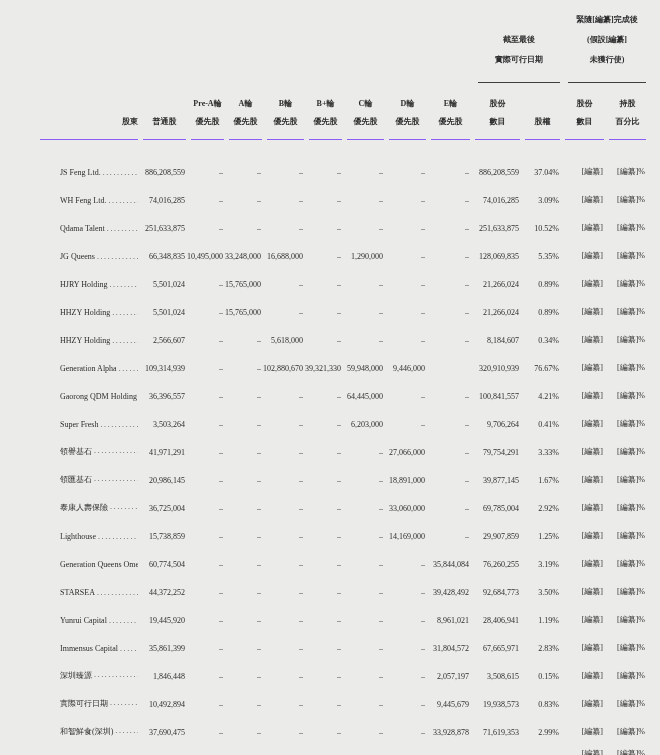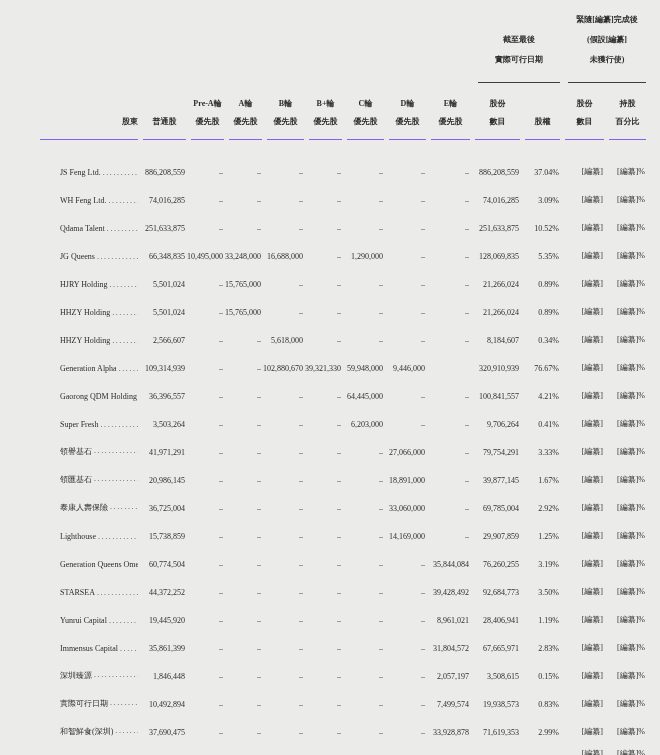--- a/index.html
+++ b/index.html
@@ -1032,21 +1032,21 @@
           <td class="val">
             <div class="cv">–</div>
           </td>
           <td class="val">
             <div class="cv">–</div>
           </td>
           <td class="val">
             <div class="cv">–</div>
           </td>
           <td class="val">
-            <div class="cv">7,499,574</div>
+            <div class="cv">9,445,679</div>
           </td>
           <td class="val">
             <div class="cv">19,938,573</div>
           </td>
           <td class="val">
             <div class="cv">0.83%</div>
           </td>
           <td class="val">
             <div class="cv">[編纂]</div>
           </td>

